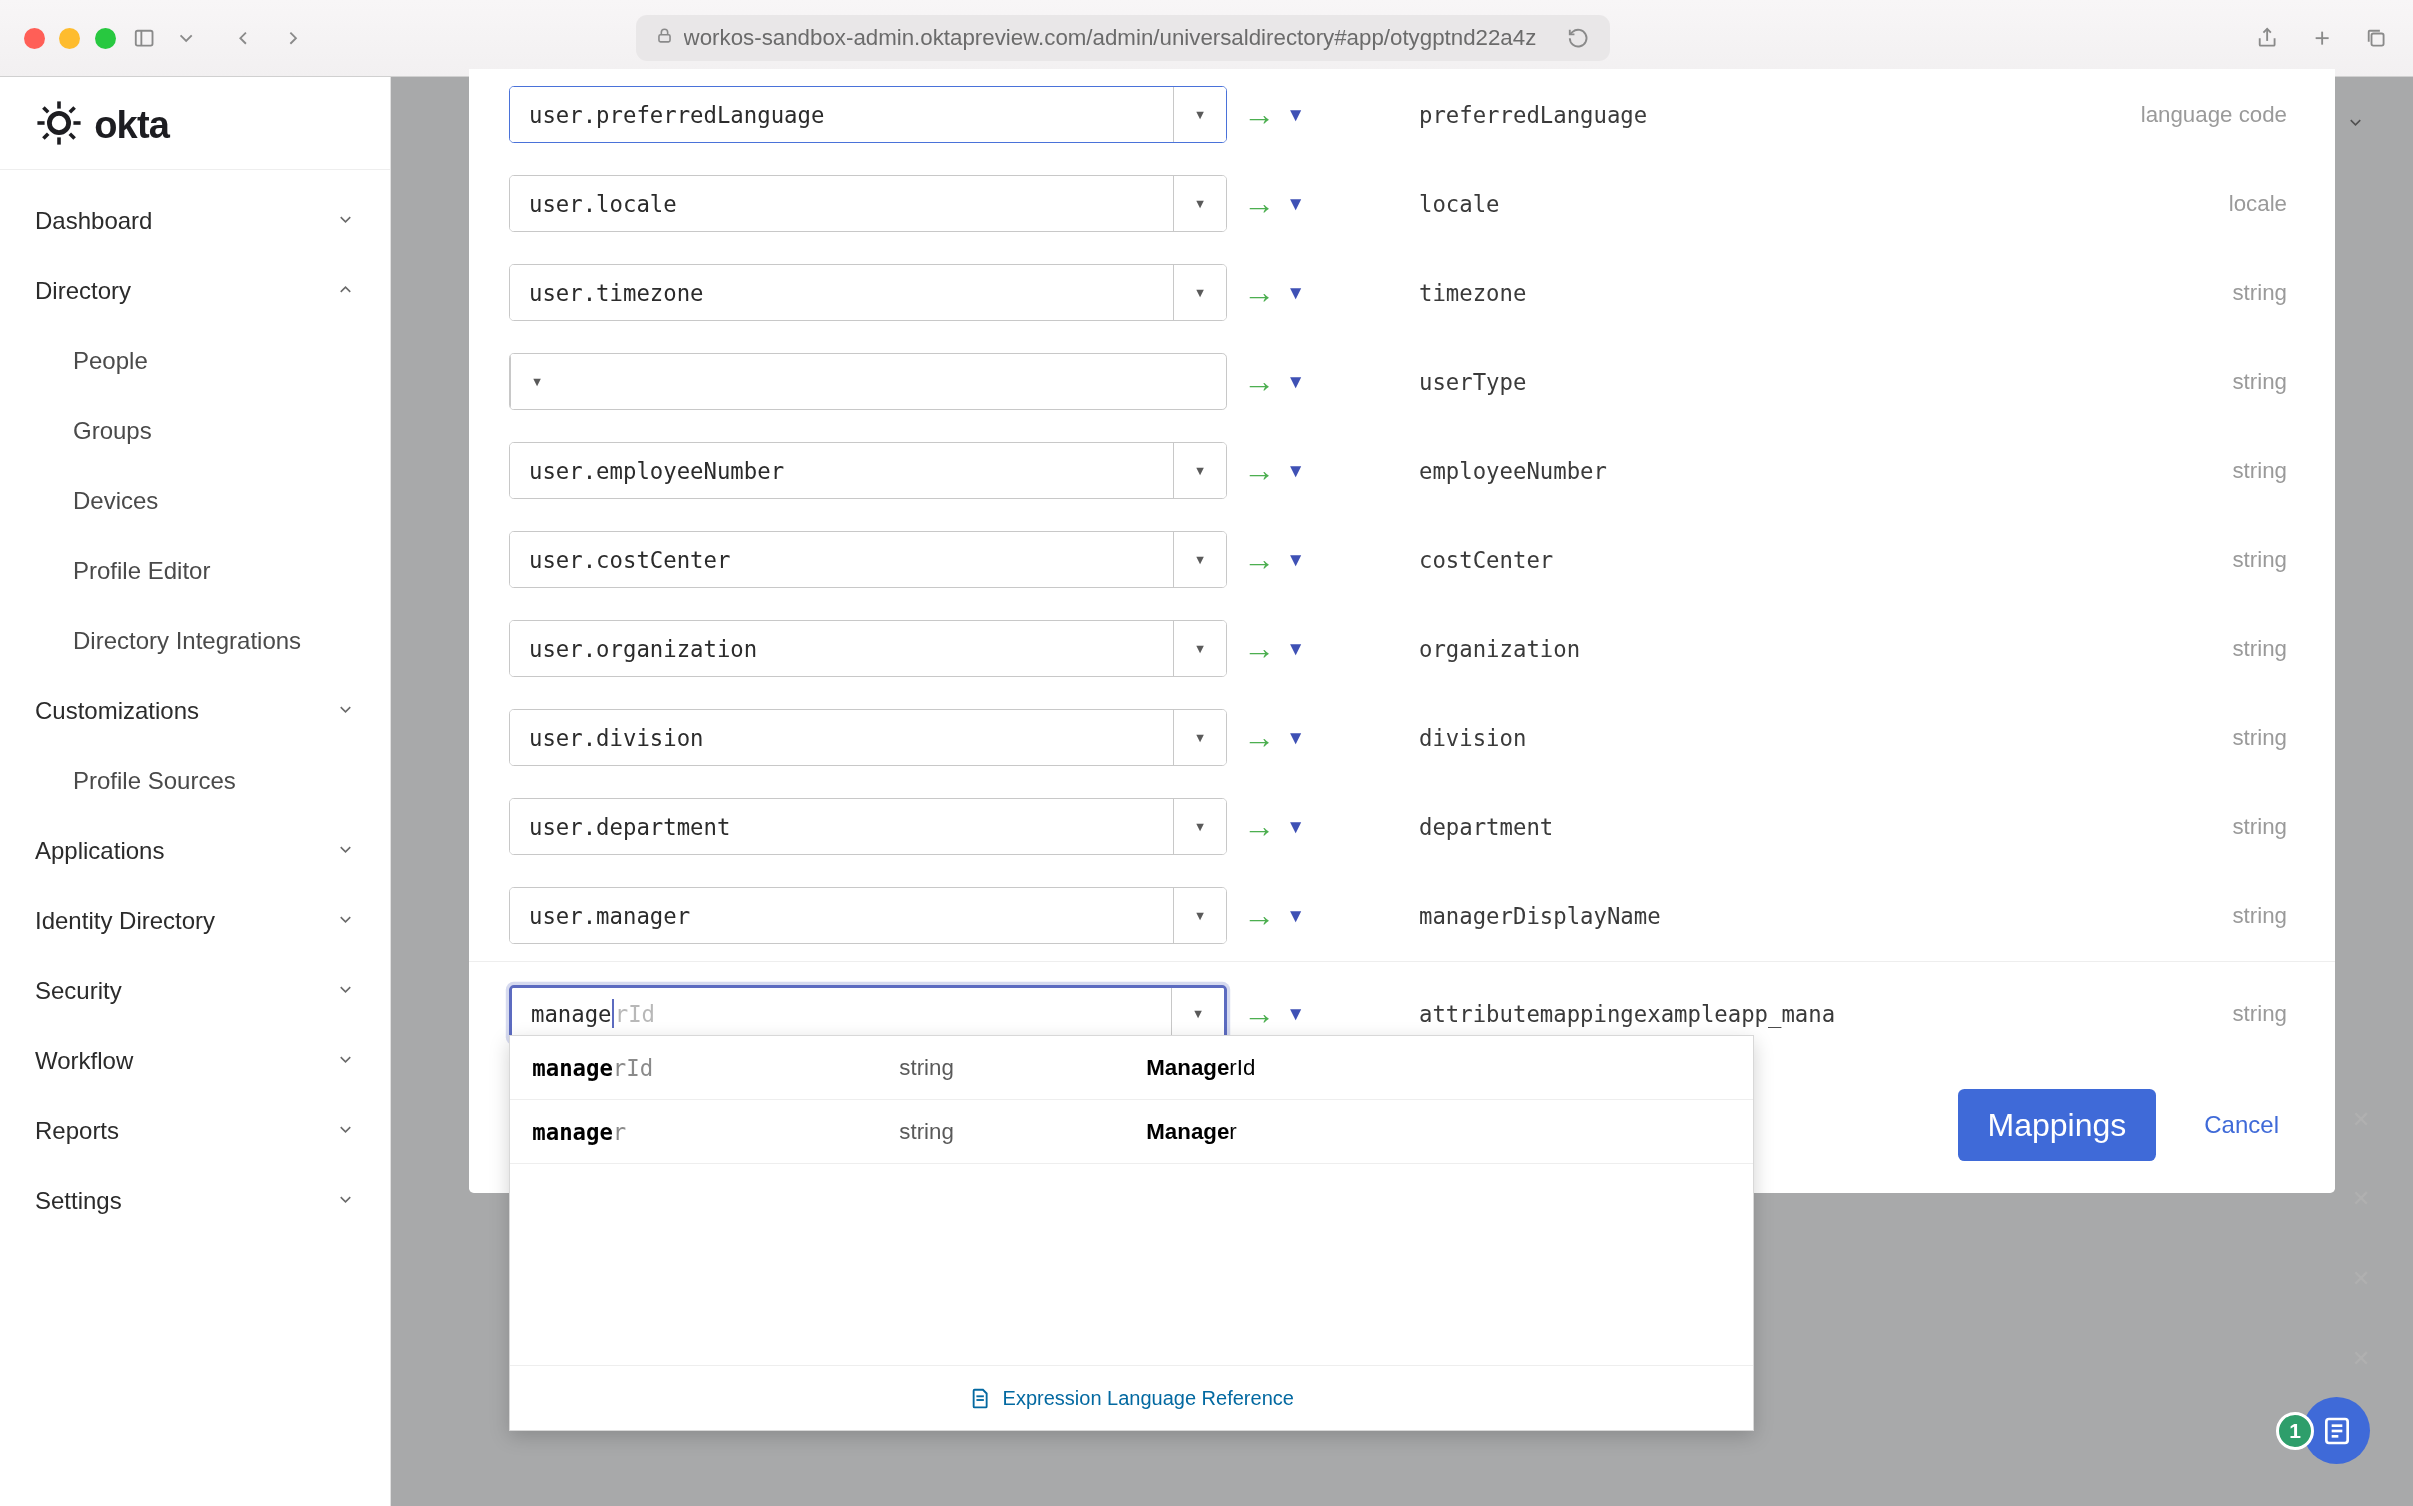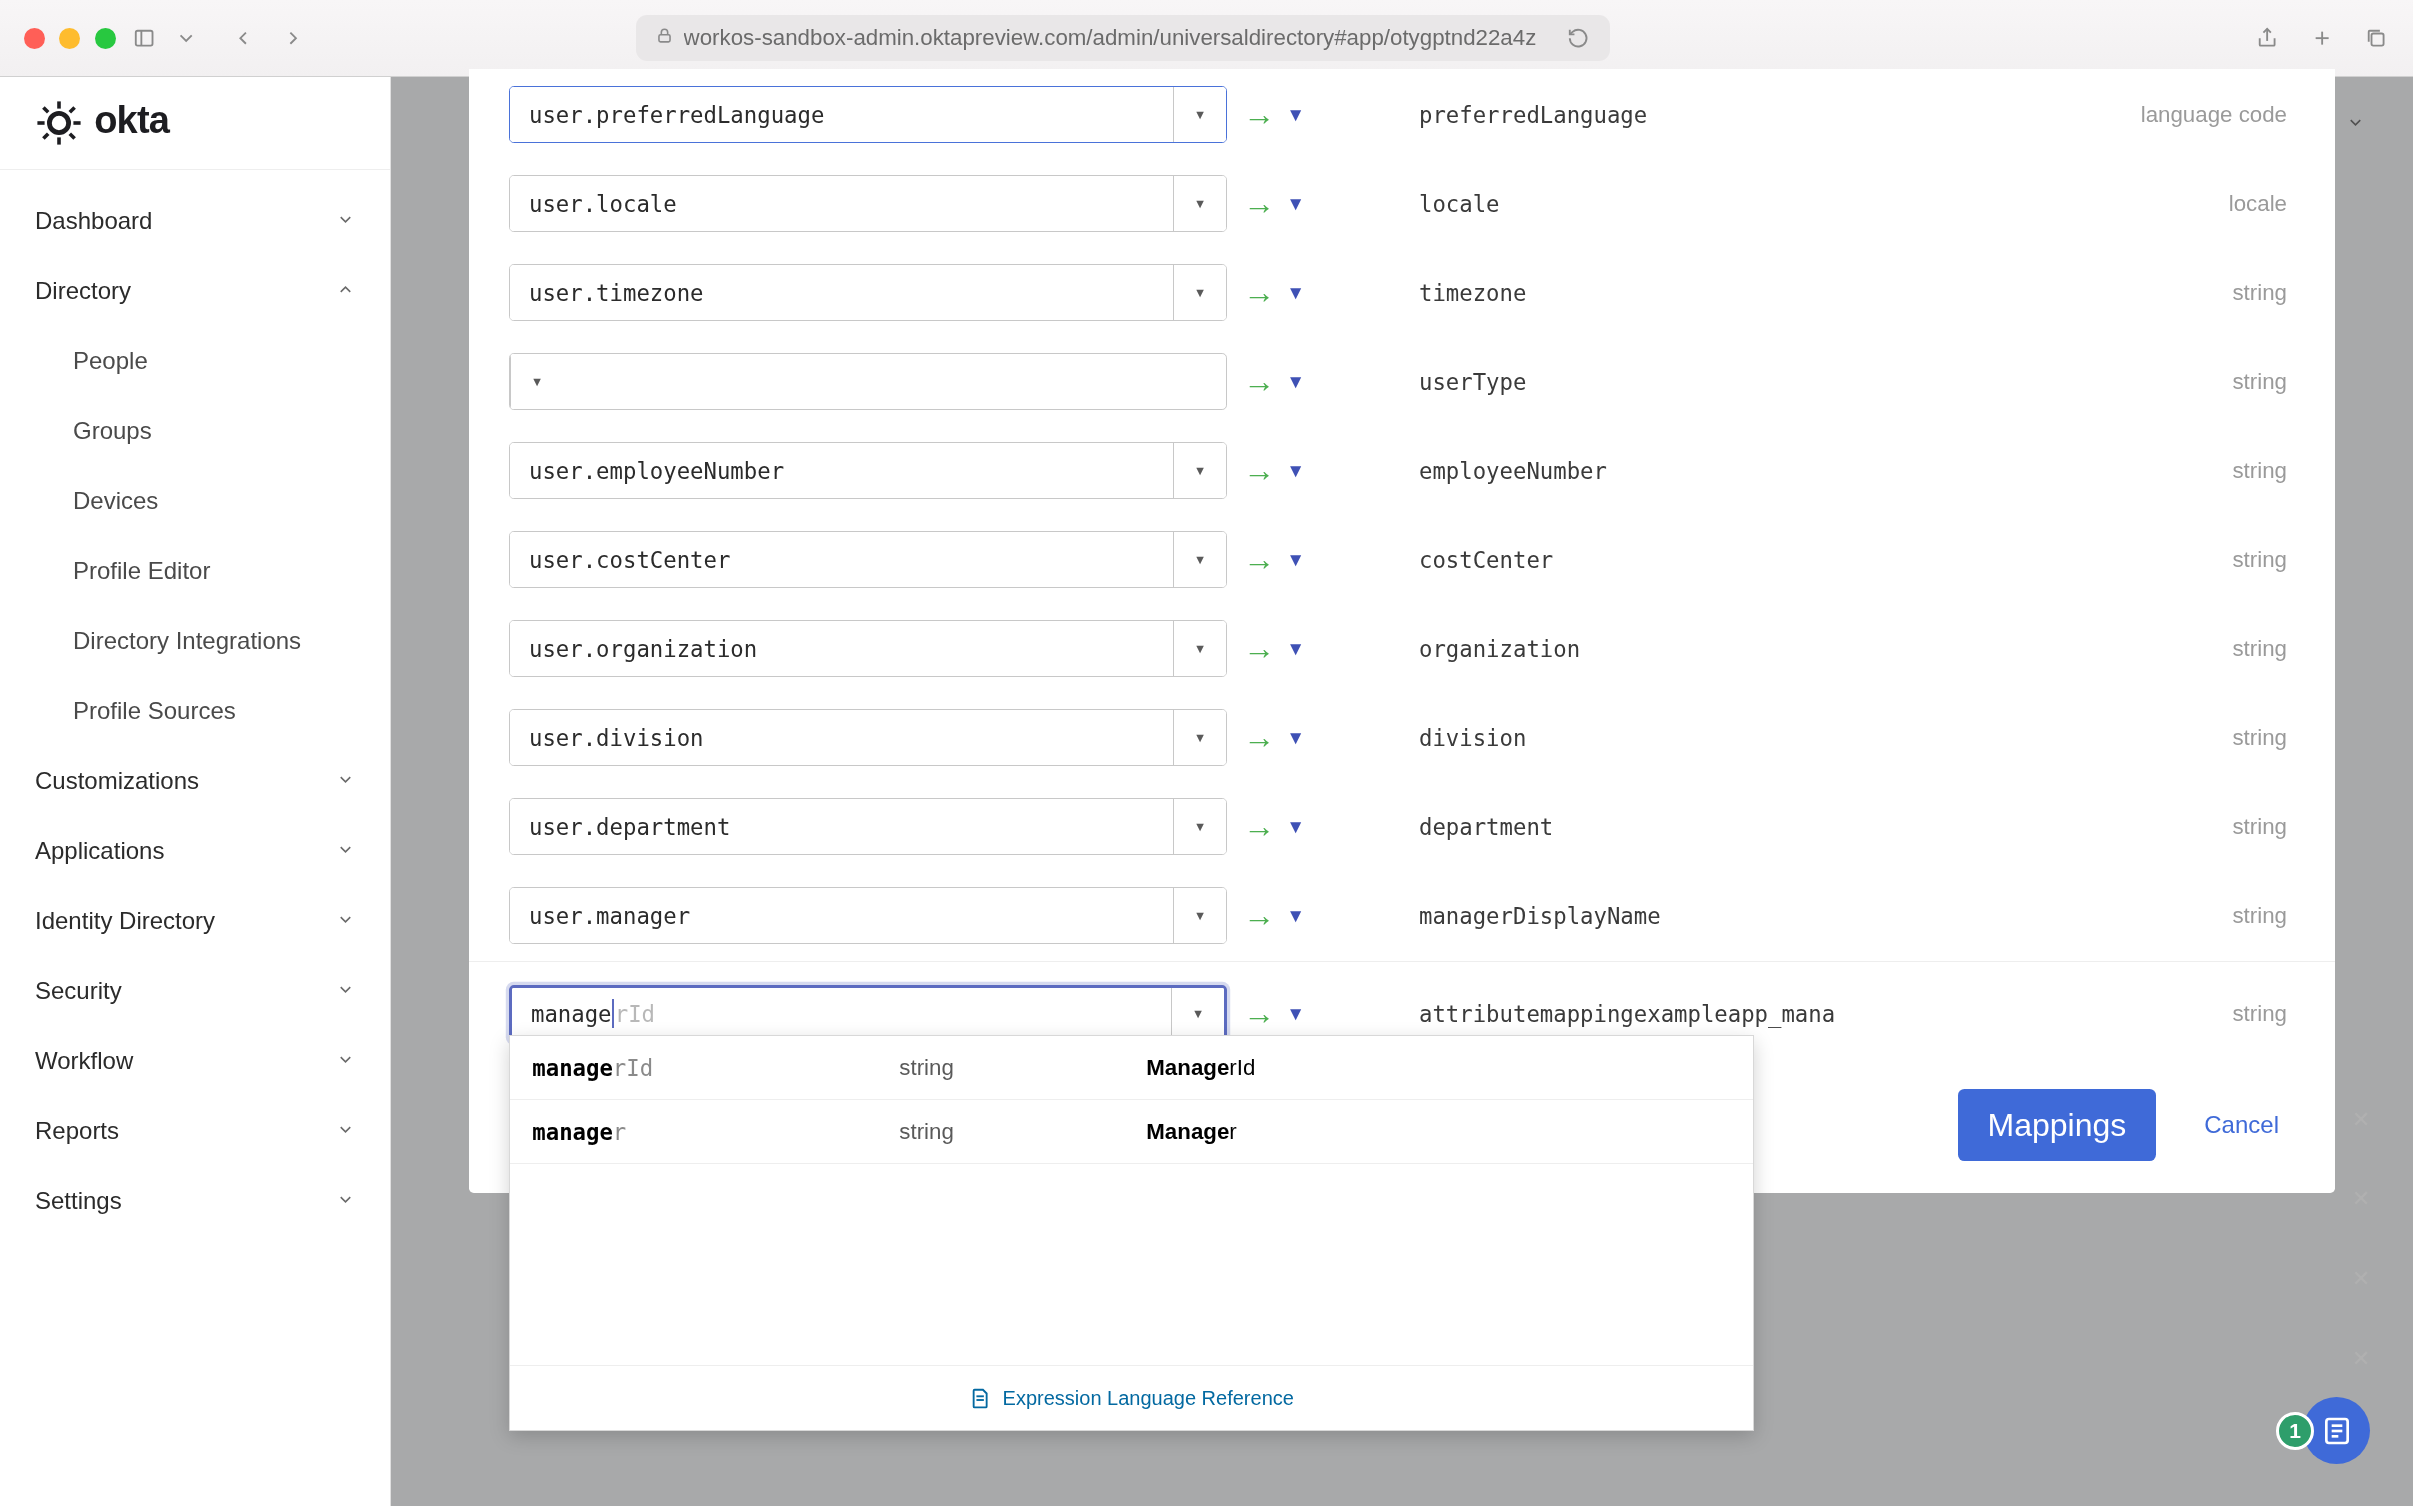--- a/index.html
+++ b/index.html
@@ -19,21 +19,21 @@
 .url-text { flex: 1; white-space: nowrap; overflow: hidden; text-overflow: ellipsis; }
 .lock-icon { color: #8a8a8a; }
 .chrome-right { display: flex; gap: 29px; margin-left: auto; }
 
 
 .app { display: flex; height: calc(100% - 77px); position: relative; }
 
 
 .sidebar { width: 391px; background: #fff; border-right: 0.8px solid #e0e0e0; padding-top: 0; }
 .logo-bar { height: 93px; display: flex; align-items: center; padding: 0 35px; border-bottom: 0.8px solid #eee; }
-.okta-logo { display: flex; align-items: flex-start; gap: 11.2px; }
+.okta-logo { display: flex; align-items: flex-end; gap: 11.2px; }
 .okta-glyph { width: 48px; height: 48px; }
 .okta-text { font-size: 38px; font-weight: 600; color: #1d1d21; letter-spacing: -0.8px; }
 .nav-items { padding: 16px 0; }
 .nav-item { height: 70px; display: flex; align-items: center; justify-content: space-between; padding: 0 35px; font-size: 24px; color: #2b2b2b; cursor: pointer; }
 .nav-item.child { padding-left: 73px; color: #4a4a4a; }
 .chev { color: #6a6a6a; }
 .chev svg { width: 19px; height: 19px; }
 
 
 .right-header { position: absolute; top: 0; right: 0; height: 93px; display: flex; align-items: center; gap: 29px; padding-right: 48px; }
@@ -210,28 +210,28 @@
         </div>
         <div class="nav-item child">
           <span>Devices</span>
         </div>
         <div class="nav-item child">
           <span>Profile Editor</span>
         </div>
         <div class="nav-item child">
           <span>Directory Integrations</span>
         </div>
+        <div class="nav-item">
+          <span>Customizations</span>
+          <span class="chev"><svg viewBox="0 0 24 24" fill="none" stroke="currentColor" stroke-width="2">
+              <polyline points="6 9 12 15 18 9"></polyline>
+            </svg></span>
+        </div>
         <div class="nav-item child">
           <span>Profile Sources</span>
-        </div>
-        <div class="nav-item">
-          <span>Customizations</span>
-          <span class="chev"><svg viewBox="0 0 24 24" fill="none" stroke="currentColor" stroke-width="2">
-              <polyline points="6 9 12 15 18 9"></polyline>
-            </svg></span>
         </div>
         <div class="nav-item">
           <span>Applications</span>
           <span class="chev"><svg viewBox="0 0 24 24" fill="none" stroke="currentColor" stroke-width="2">
               <polyline points="6 9 12 15 18 9"></polyline>
             </svg></span>
         </div>
         <div class="nav-item">
           <span>Identity Directory</span>
           <span class="chev"><svg viewBox="0 0 24 24" fill="none" stroke="currentColor" stroke-width="2">

